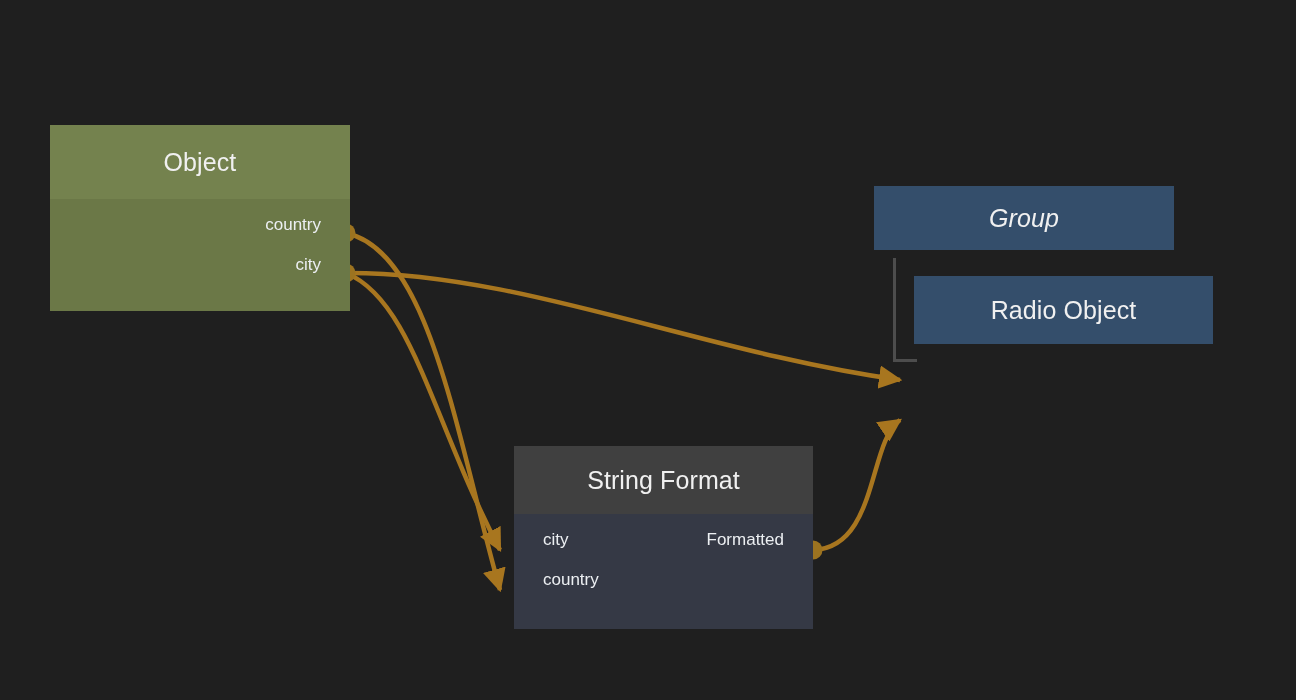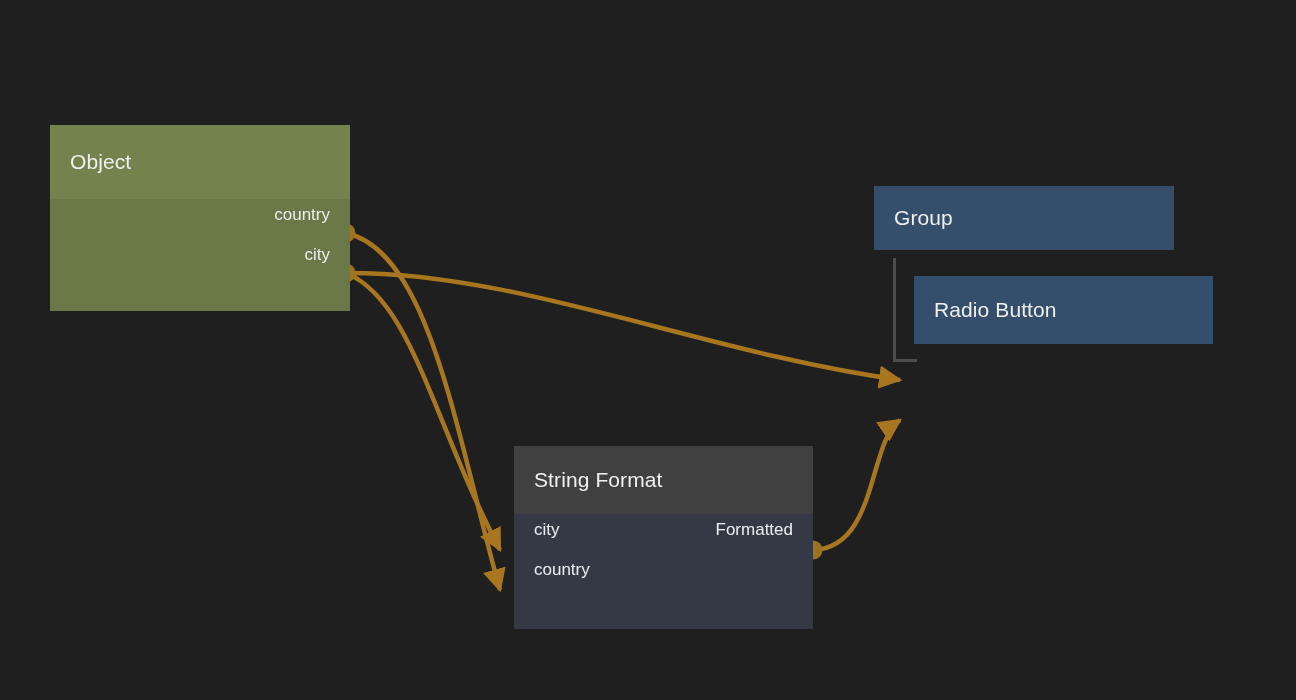--- a/index.html
+++ b/index.html
@@ -29,37 +29,38 @@
     position: absolute;
     box-sizing: border-box;
     overflow: hidden;
   }
   .node-header {
     box-sizing: border-box;
     display: flex;
     align-items: center;
     padding: 0 20px;
     color: #f0f0f0;
-    font-size: 21px;
+    font-size: 25px;
     font-weight: 400;
     letter-spacing: 0.1px;
+    justify-content: center;
   }
   .node-body {
     box-sizing: border-box;
     position: relative;
   }
   .port-row {
     position: relative;
     box-sizing: border-box;
     display: flex;
-    align-items: flex-start;
+    align-items: center;
     height: 40px;
     color: #eceff2;
     font-size: 17px;
-    padding: 0 20px;
+    padding: 0 29px;
   }
   .port-row.out {
     justify-content: flex-end;
   }
   .port-row.in {
     justify-content: flex-start;
   }
   .port-row.both {
     justify-content: space-between;
   }
@@ -75,21 +76,21 @@
   }
   #node-object .node-body {
     background: #6b7847;
     height: 112px;
     padding-top: 6px;
   }
 
   
   #node-group {
     left: 874px; top: 186px;
-    width: 300px; height: 64px;
+    width: 300px; height: 64px; font-style: italic;
   }
   #node-group .node-header {
     background: #344e6b;
     height: 64px;
   }
 
   
   #group-bracket {
     position: absolute;
     left: 893px;
@@ -175,21 +176,21 @@
   <div class="node" id="node-group">
     <div class="node-header">
       <span>Group</span>
     </div>
   </div>
 
   <div id="group-bracket"></div>
 
   <div class="node" id="node-radio">
     <div class="node-header">
-      <span>Radio Button</span>
+      <span>Radio Object</span>
     </div>
   </div>
 
   <div class="node" id="node-stringformat">
     <div class="node-header">
       <span>String Format</span>
     </div>
     <div class="node-body">
       <div class="port-row both">
         <span>city</span>

